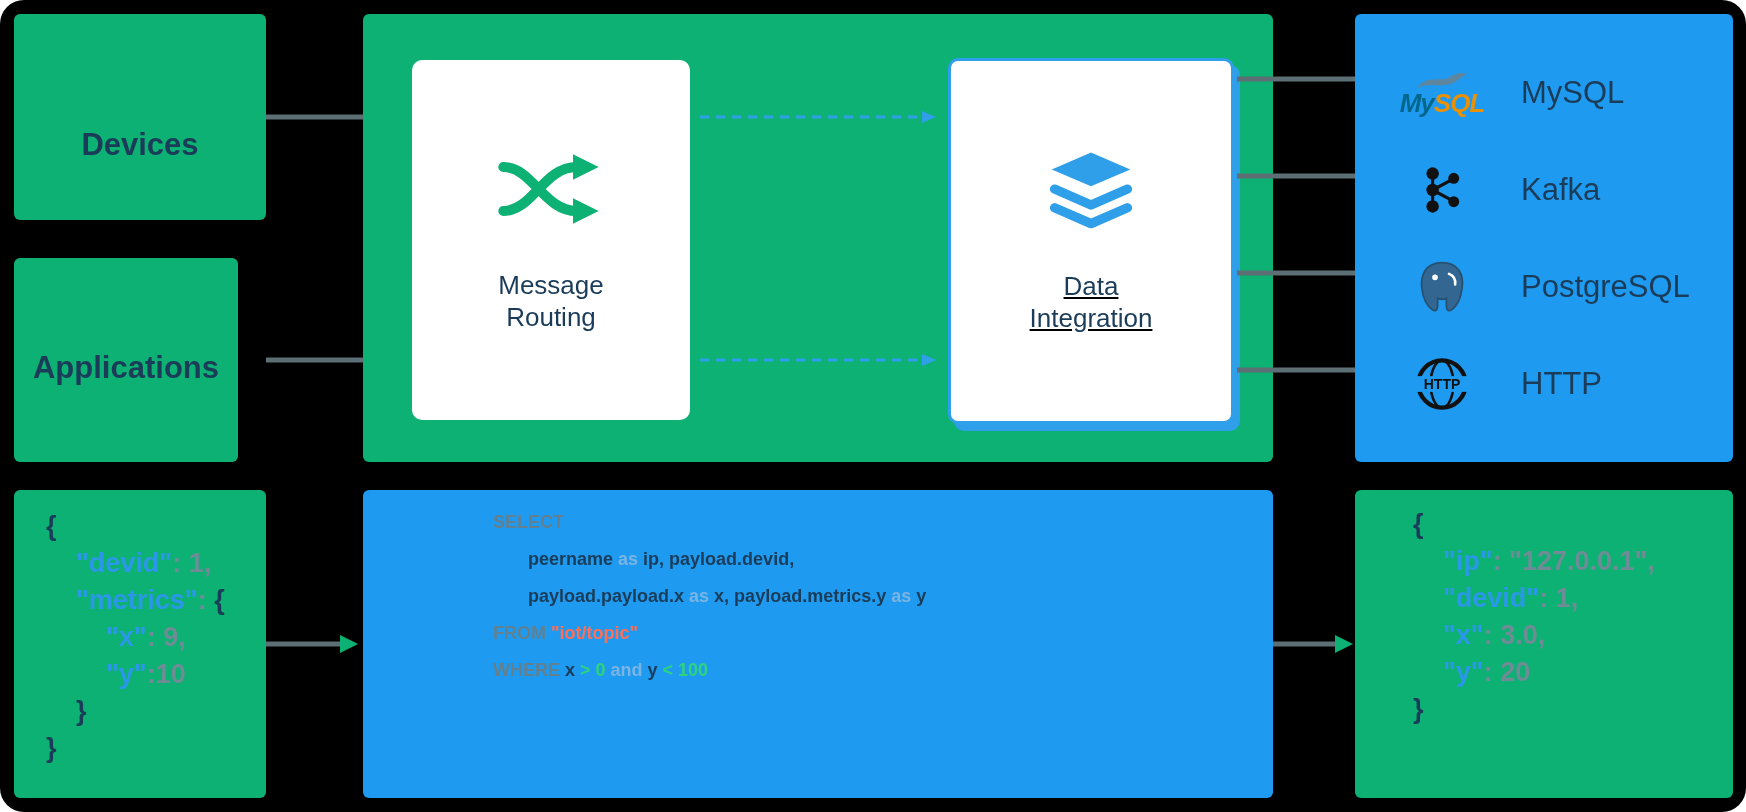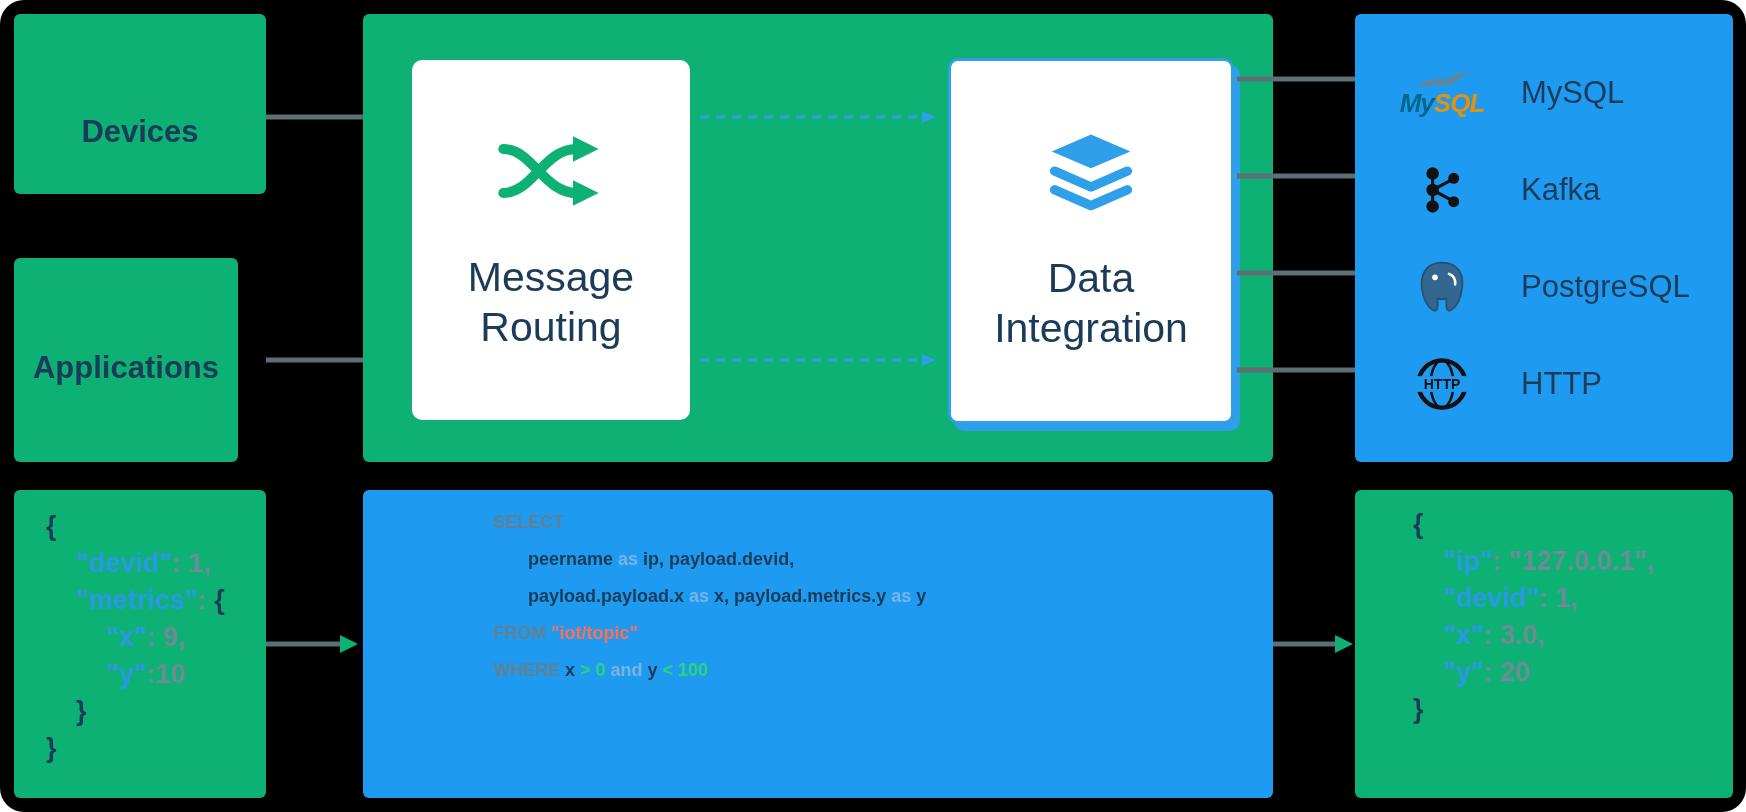--- a/index.html
+++ b/index.html
@@ -10,43 +10,43 @@
     background: #000000;
     border-radius: 24px;
     overflow: hidden;
     font-family: "Liberation Sans", sans-serif;
   }
   .box { position: absolute; border-radius: 6px; box-sizing: border-box; }
   .green { background: #0db173; }
   .blue  { background: #1e9bf0; }
 
   
-  .devices-box      { left: 14px;  top: 14px;  width: 252px; height: 180px; }
+  .devices-box      { left: 14px;  top: 14px;  width: 252px; height: 206px; }
   .applications-box { left: 14px;  top: 258px; width: 224px; height: 204px; }
   .src-label {
     height: 100%; display: flex; align-items: center; justify-content: center;
     color: #1b3c59; font-size: 31px; font-weight: 600;
   }
   .devices-box .src-label { padding-top: 56px; box-sizing: border-box; }
   .applications-box .src-label { padding-top: 16px; box-sizing: border-box; }
 
   
   .routing-panel { left: 363px; top: 14px; width: 910px; height: 448px; }
   .card {
     position: absolute; background: #ffffff; border-radius: 10px;
     display: flex; flex-direction: column; align-items: center; justify-content: center;
     gap: 38px;
   }
   .message-routing-card { left: 412px; top: 60px; width: 278px; height: 360px; }
   .data-integration-card {
     left: 948px; top: 58px; width: 280px; height: 360px;
-    border: 3px solid #2e9fe8; box-shadow: 6px 7px 0 #2e9fe8;
+    border: 3px solid #2e9fe8; box-shadow: 6px 7px 0 #2e9fe8; text-decoration: underline;
   }
   .card-label {
-    color: #1b3c59; font-size: 41px; font-weight: 500; text-align: center;
+    color: #1b3c59; font-size: 26px; font-weight: 500; text-align: center;
     white-space: pre-line; line-height: 1.22;
   }
 
   
   .input-json-box  { left: 14px;   top: 490px; width: 252px; height: 308px; padding: 18px 0 0 32px; }
   .sql-box         { left: 363px;  top: 490px; width: 910px; height: 308px; padding: 14px 0 0 130px; }
   .output-json-box { left: 1355px; top: 490px; width: 378px; height: 308px; padding: 16px 0 0 58px; }
   .code { font-weight: 600; }
   .code-line { white-space: pre; }
   .json-code { font-size: 27px; line-height: 37px; }

